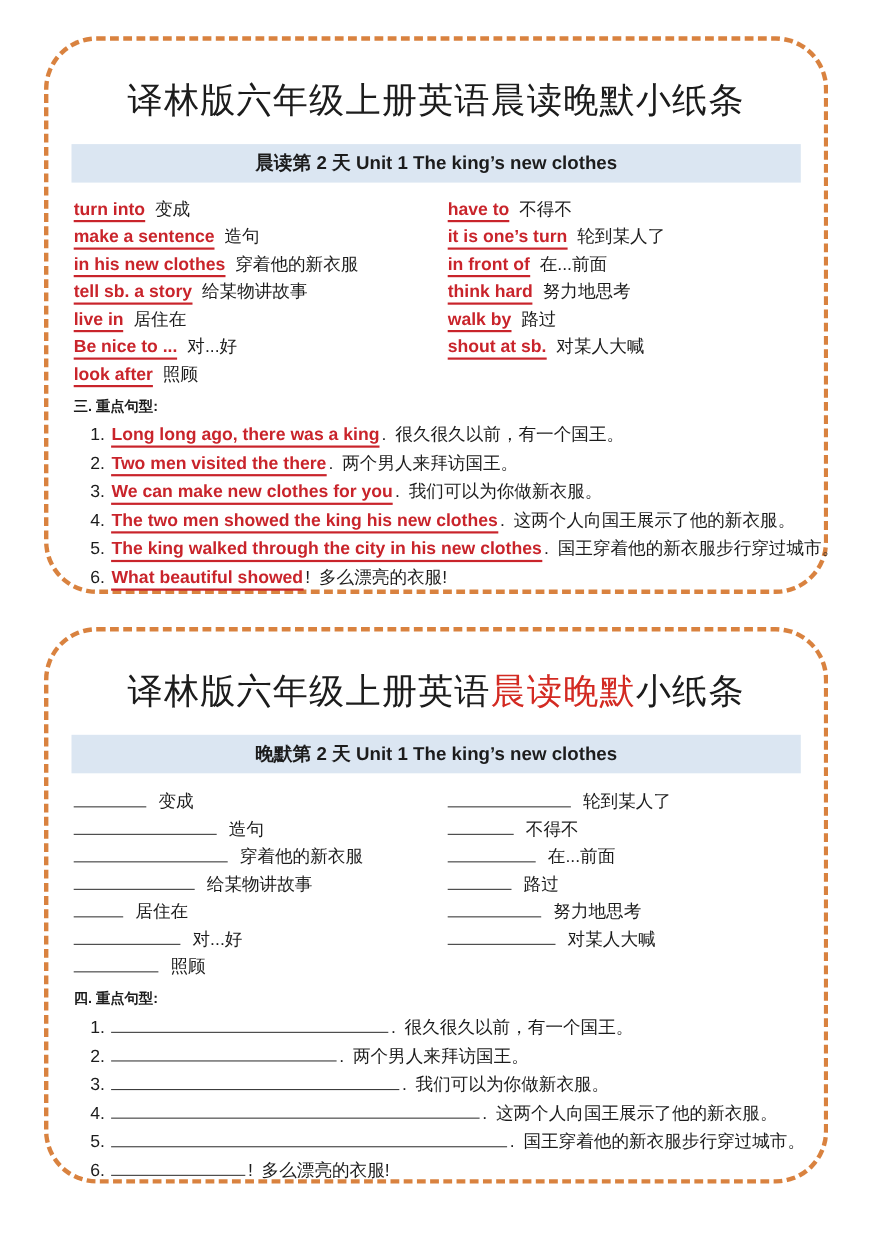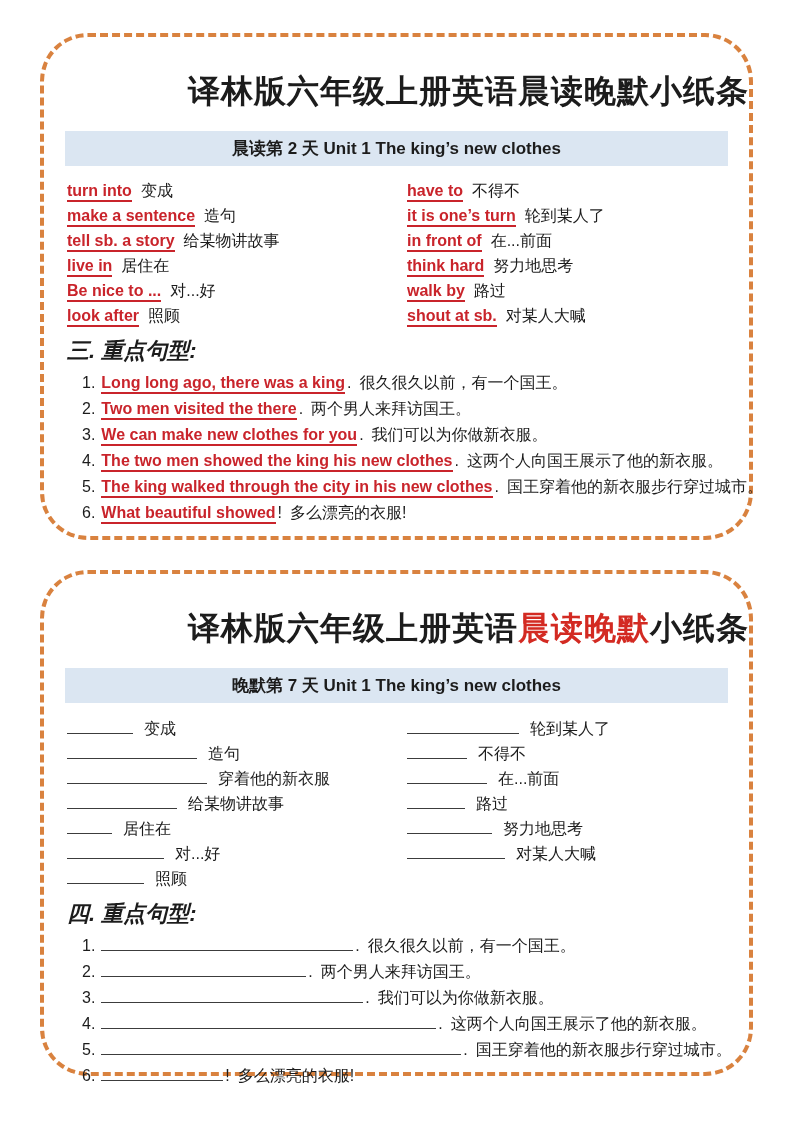--- a/index.html
+++ b/index.html
@@ -23,23 +23,23 @@
     box-sizing:border-box;
     border:4px dashed var(--orange);
     border-radius:48px;
     background:#ffffff;
   }
   #card-morning{top:33px;height:507px;}
   #card-evening{top:570px;height:506px;}
 
   .card-title{
     margin-top:33px;
-    text-align:right;
+    text-align:center;
     font-size:32px;
-    font-weight:bold;
+    font-weight:normal;
     letter-spacing:1px;
     white-space:nowrap;
   }
   .card-title .mid-red{color:var(--title-red);}
 
   .section-bar{
     margin:17px 21px 0 21px;
     background:var(--bar-blue);
     height:35px;
     display:flex;align-items:center;justify-content:center;
@@ -52,21 +52,21 @@
   .phrase-col-right{flex:1;}
   .phrase-row{height:25px;line-height:23px;font-size:16px;white-space:nowrap;}
   .en{
     color:var(--red);
     font-weight:bold;
     border-bottom:2px solid var(--red);
     padding-bottom:1px;
   }
   .zh{margin-left:9px;}
 
-  .heading{margin:7px 0 0 23px;font-size:22px;font-weight:bold;font-style:italic;}
+  .heading{margin:7px 0 0 23px;font-size:13px;font-weight:bold;}
 
   .sentences{margin:5px 0 0 38px;}
   .sentence{height:26px;line-height:24px;font-size:16px;white-space:nowrap;}
   .sentence .num{margin-right:6px;}
   .sentence .punct{margin-left:2px;}
   .sentence .zh{margin-left:8px;}
 
   .blank-rows{margin:14px 0 0 23px;}
   .blank-row{height:25px;font-size:16px;white-space:nowrap;}
   .blank-cols{display:flex;margin:14px 0 0 23px;}
@@ -90,20 +90,21 @@
     <div class="card-title"><span>译林版六年级上册英语</span><span>晨读晚默</span><span>小纸条</span></div>
 
     <div class="section-bar">
       <span>晨读第 2 天 Unit 1 The king’s new clothes</span>
     </div>
 
     <div class="phrase-cols">
       <div class="phrase-col-left">
         <div class="phrase-row"><span class="en">turn into</span><span class="zh">变成</span></div>
         <div class="phrase-row"><span class="en">make a sentence</span><span class="zh">造句</span></div>
+        <div class="phrase-row"><span class="en">in his new clothes</span><span class="zh">穿着他的新衣服</span></div>
         <div class="phrase-row"><span class="en">tell sb. a story</span><span class="zh">给某物讲故事</span></div>
         <div class="phrase-row"><span class="en">live in</span><span class="zh">居住在</span></div>
         <div class="phrase-row"><span class="en">Be nice to ...</span><span class="zh">对...好</span></div>
         <div class="phrase-row"><span class="en">look after</span><span class="zh">照顾</span></div>
       </div>
       <div class="phrase-col-right">
         <div class="phrase-row"><span class="en">have to</span><span class="zh">不得不</span></div>
         <div class="phrase-row"><span class="en">it is one’s turn</span><span class="zh">轮到某人了</span></div>
         <div class="phrase-row"><span class="en">in front of</span><span class="zh">在...前面</span></div>
         <div class="phrase-row"><span class="en">think hard</span><span class="zh">努力地思考</span></div>
@@ -121,21 +122,21 @@
       <div class="sentence"><span class="num">4.</span><span class="en">The two men showed the king his new clothes</span><span class="punct">.</span><span class="zh">这两个人向国王展示了他的新衣服。</span></div>
       <div class="sentence"><span class="num">5.</span><span class="en">The king walked through the city in his new clothes</span><span class="punct">.</span><span class="zh">国王穿着他的新衣服步行穿过城市。</span></div>
       <div class="sentence"><span class="num">6.</span><span class="en">What beautiful showed</span><span class="punct">!</span><span class="zh">多么漂亮的衣服!</span></div>
     </div>
   </div>
 
   <div class="card" id="card-evening">
     <div class="card-title"><span>译林版六年级上册英语</span><span class="mid-red">晨读晚默</span><span>小纸条</span></div>
 
     <div class="section-bar">
-      <span>晚默第 7 天 Unit 1 The king’s new clothes</span>
+      <span>晚默第 2 天 Unit 1 The king’s new clothes</span>
     </div>
 
     <div class="blank-cols">
       <div class="blank-col-left blank-rows">
         <div class="blank-row"><span class="blank" style="width: 66px;"></span><span class="zh">变成</span></div>
         <div class="blank-row"><span class="blank" style="width: 130px;"></span><span class="zh">造句</span></div>
         <div class="blank-row"><span class="blank" style="width: 140px;"></span><span class="zh">穿着他的新衣服</span></div>
         <div class="blank-row"><span class="blank" style="width: 110px;"></span><span class="zh">给某物讲故事</span></div>
         <div class="blank-row"><span class="blank" style="width: 45px;"></span><span class="zh">居住在</span></div>
         <div class="blank-row"><span class="blank" style="width: 97px;"></span><span class="zh">对...好</span></div>

